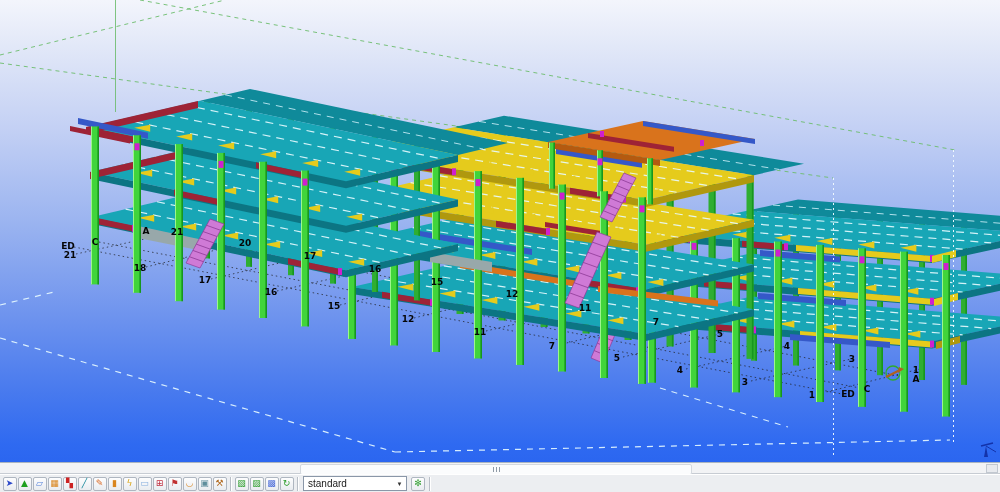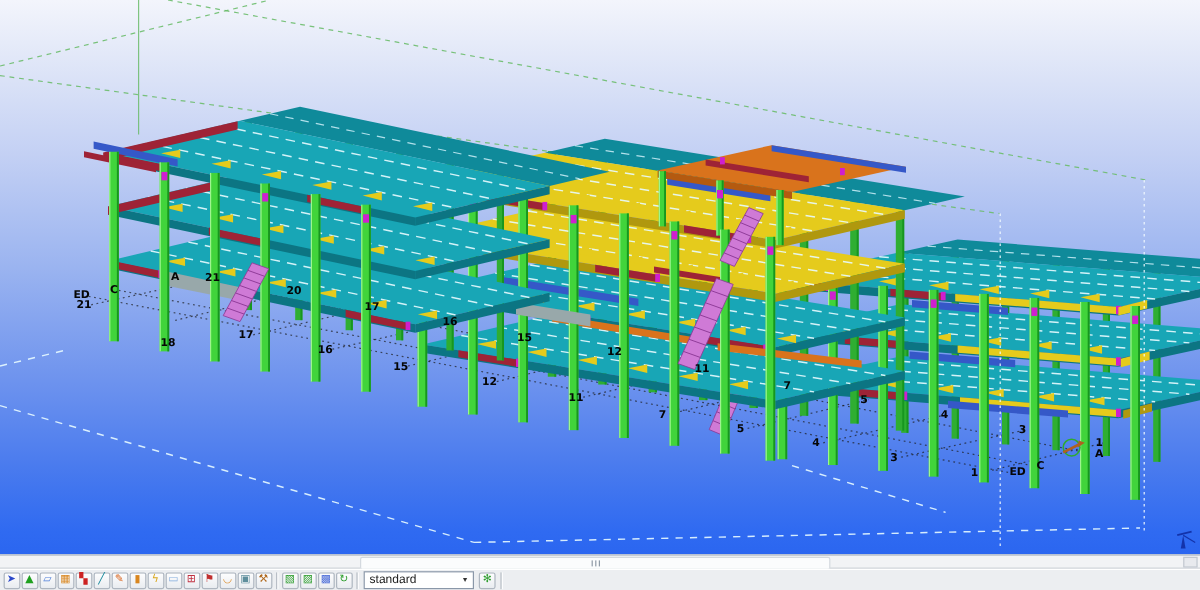--- a/index.html
+++ b/index.html
@@ -17,21 +17,21 @@
     border:1px solid #d4d9df;border-radius:2px;display:flex;align-items:center;justify-content:center;gap:2px;}
   #hthumb i{display:block;width:1px;height:5px;background:#8f9aa6;}
   #hcorner{position:absolute;right:2px;top:1px;width:12px;height:9px;background:#e8eaee;border:1px solid #c2c8d0;box-sizing:border-box;}
   
   #toolbar{position:absolute;left:0;top:474px;width:1000px;height:18px;background:#eceef1;
     border-top:1px solid #ffffff;box-sizing:border-box;display:flex;align-items:center;padding-left:2px;}
   .tbtn{width:14px;height:14px;margin:0 0.5px;border:1px solid #aeb6c0;border-radius:2px;box-sizing:border-box;
     background:linear-gradient(180deg,#fdfdfe,#e9ecf0);display:flex;align-items:center;justify-content:center;
     font-size:9px;line-height:9px;font-family:"DejaVu Sans",sans-serif;cursor:default;}
   .tsep{width:1px;height:14px;background:#b8bec6;margin:0 3px;box-shadow:1px 0 0 #ffffff;}
-  #stdcombo{width:92px;height:15px;background:#ffffff;border:1px solid #8a97a8;box-sizing:border-box;
+  #stdcombo{width:104px;height:15px;background:#ffffff;border:1px solid #8a97a8;box-sizing:border-box;
     display:flex;align-items:center;margin-left:2px;}
   #stdcombo .val{flex:1;font-size:10px;color:#1a1a1a;padding-left:4px;}
   #stdcombo .arr{width:13px;text-align:center;font-size:6px;color:#333;}
   #flowerbtn{margin-left:4px;}
 </style>
 </head>
 <body>
 
 <div id="app">
 
@@ -412,21 +412,21 @@
         <polygon points="899.0,367.0 904.0,369.0 898.0,373.0" fill="#b06020"></polygon>
         <polygon points="984.0,457.0 988.0,457.0 986.0,446.0" fill="#1333aa"></polygon>
         <line x1="981" y1="446" x2="993" y2="443" stroke="#1333aa" stroke-width="1.5"></line>
         <line x1="986" y1="446" x2="996" y2="452" stroke="#1333aa" stroke-width="1"></line>
       </svg>
     <div id="labels">
         <div class="glabel" style="left: 68px; top: 247px;">ED</div>
         <div class="glabel" style="left: 70px; top: 256px;">21</div>
         <div class="glabel" style="left: 95px; top: 243px;">C</div>
         <div class="glabel" style="left: 146px; top: 232px;">A</div>
-        <div class="glabel" style="left: 140px; top: 287px;">18</div>
+        <div class="glabel" style="left: 140px; top: 269px;">18</div>
         <div class="glabel" style="left: 205px; top: 281px;">17</div>
         <div class="glabel" style="left: 271px; top: 293px;">16</div>
         <div class="glabel" style="left: 334px; top: 307px;">15</div>
         <div class="glabel" style="left: 408px; top: 320px;">12</div>
         <div class="glabel" style="left: 480px; top: 333px;">11</div>
         <div class="glabel" style="left: 552px; top: 347px;">7</div>
         <div class="glabel" style="left: 617px; top: 359px;">5</div>
         <div class="glabel" style="left: 680px; top: 371px;">4</div>
         <div class="glabel" style="left: 745px; top: 383px;">3</div>
         <div class="glabel" style="left: 812px; top: 396px;">1</div>

